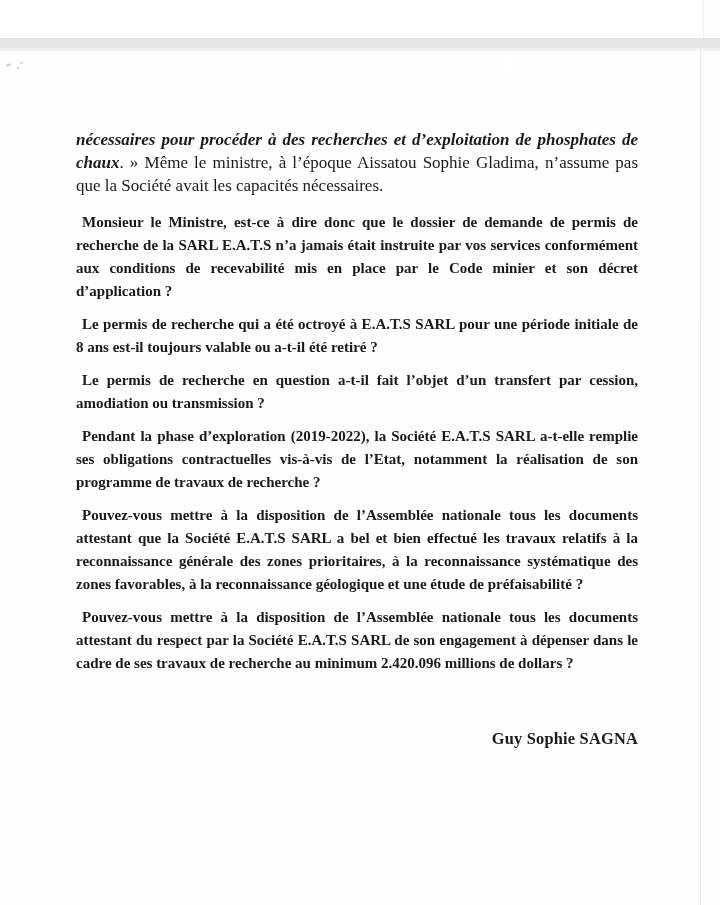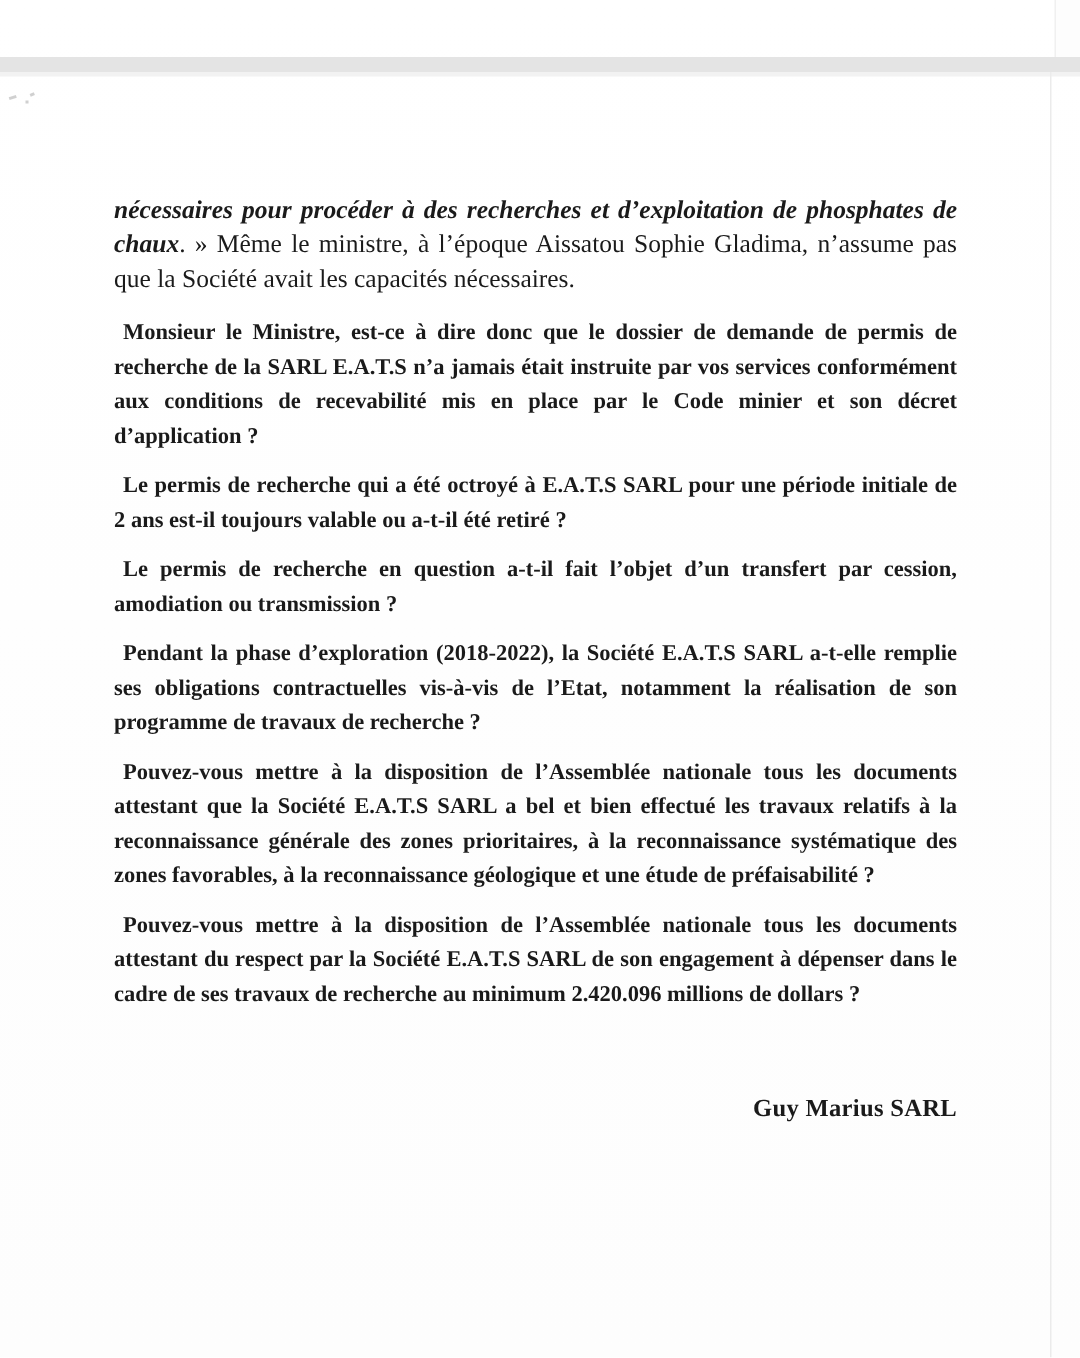--- a/index.html
+++ b/index.html
@@ -139,27 +139,27 @@
 <div class="speckle s1"></div>
 <div class="speckle s2"></div>
 <div class="speckle s3"></div>
 
 <div class="doc-body">
 
   <p class="para quote-para"><span class="italic-lead">nécessaires pour procéder à des recherches et d’exploitation de phosphates de chaux</span><span>. » Même le ministre, à l’époque Aissatou Sophie Gladima, n’assume pas que la Société avait les capacités nécessaires.</span></p>
 
   <p class="para question">Monsieur le Ministre, est-ce à dire donc que le dossier de demande de permis de recherche de la SARL E.A.T.S n’a jamais était instruite par vos services conformément aux conditions de recevabilité mis en place par le Code minier et son décret d’application ?</p>
 
-  <p class="para question">Le permis de recherche qui a été octroyé à E.A.T.S SARL pour une période initiale de 2 ans est-il toujours valable ou a-t-il été retiré ?</p>
+  <p class="para question">Le permis de recherche qui a été octroyé à E.A.T.S SARL pour une période initiale de 8 ans est-il toujours valable ou a-t-il été retiré ?</p>
 
   <p class="para question">Le permis de recherche en question a-t-il fait l’objet d’un transfert par cession, amodiation ou transmission ?</p>
 
-  <p class="para question">Pendant la phase d’exploration (2018-2022), la Société E.A.T.S SARL a-t-elle remplie ses obligations contractuelles vis-à-vis de l’Etat, notamment la réalisation de son programme de travaux de recherche ?</p>
+  <p class="para question">Pendant la phase d’exploration (2019-2022), la Société E.A.T.S SARL a-t-elle remplie ses obligations contractuelles vis-à-vis de l’Etat, notamment la réalisation de son programme de travaux de recherche ?</p>
 
   <p class="para question">Pouvez-vous mettre à la disposition de l’Assemblée nationale tous les documents attestant que la Société E.A.T.S SARL a bel et bien effectué les travaux relatifs à la reconnaissance générale des zones prioritaires, à la reconnaissance systématique des zones favorables, à la reconnaissance géologique et une étude de préfaisabilité ?</p>
 
   <p class="para question">Pouvez-vous mettre à la disposition de l’Assemblée nationale tous les documents attestant du respect par la Société E.A.T.S SARL de son engagement à dépenser dans le cadre de ses travaux de recherche au minimum 2.420.096 millions de dollars ?</p>
 
 </div>
 
 <div class="signature-block">
-  <span class="sig-name">Guy Marius SARL</span>
+  <span class="sig-name">Guy Sophie SAGNA</span>
 </div>
 
 </body></html>

